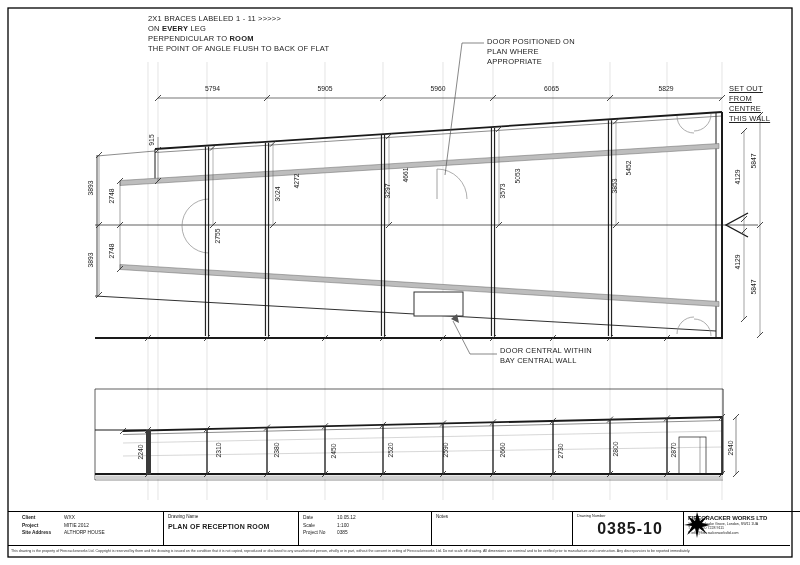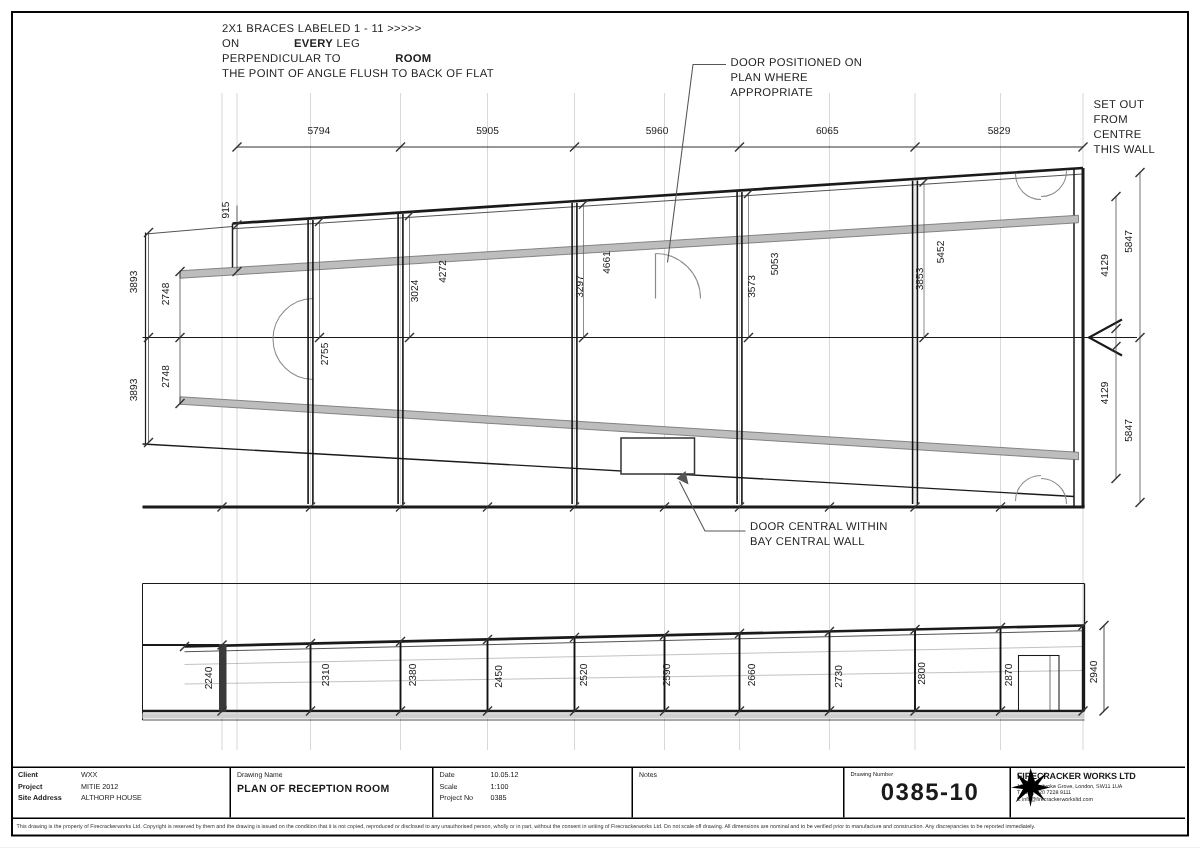--- a/index.html
+++ b/index.html
@@ -3,36 +3,36 @@
 <meta charset="utf-8">
 <style>
   html,body{margin:0;padding:0;background:#e8e8e8;}
   .page{position:relative;width:800px;height:565px;background:#ffffff;overflow:hidden;
         font-family:"Liberation Sans",sans-serif;color:#1a1a1a;}
   svg{position:absolute;left:0;top:0;}
   .layer{position:absolute;left:0;top:0;width:800px;height:565px;pointer-events:none;}
   .note{position:absolute;font-size:7.5px;line-height:10px;letter-spacing:.2px;color:#222;white-space:nowrap;}
   .hdim{position:absolute;font-size:6.8px;color:#222;white-space:nowrap;transform:translate(-50%,-50%);}
   .vdim{position:absolute;font-size:6.8px;color:#222;white-space:nowrap;transform:translate(-50%,-50%) rotate(-90deg);}
-  .tb{position:absolute;left:8px;top:511px;width:782px;height:33px;border-top:1.2px solid #000;display:flex;}
+  .tb{position:absolute;left:8px;top:511px;width:782px;height:33px;border-top:1.2px solid #000;display:flex;padding-left:10px;}
   .tb .sec{height:100%;box-sizing:border-box;padding:2px 0 0 4px;border-left:1px solid #000;position:relative;}
   .tb .sec:first-child{border-left:none;}
   .row{display:flex;line-height:7.5px;}
   .lbl{font-weight:bold;font-size:4.8px;width:42px;flex:none;}
   .val{font-size:4.8px;}
   .s3 .lbl{width:34px;}
   .tinylbl{font-size:4.6px;font-weight:bold;}
   .dwgname{font-size:7px;font-weight:bold;margin-top:4px;letter-spacing:.2px;}
   .dwgnum{font-size:16px;font-weight:bold;text-align:center;margin-top:2px;letter-spacing:1px;}
   .company{font-size:6px;font-weight:bold;line-height:7px;letter-spacing:-.1px;}
   .addr{font-size:3.6px;line-height:4.4px;color:#222;}
   .disclaimer{position:absolute;left:8px;top:545px;width:782px;height:11px;border-top:1px solid #000;
       font-size:3.6px;line-height:10px;white-space:nowrap;overflow:hidden;padding-left:3px;box-sizing:border-box;color:#333;}
   .logo-wrap{display:flex;align-items:center;gap:3px;margin-top:1px;}
-  b.inb{font-weight:bold;margin-left:34px;}
+  b.inb{font-weight:bold;}
 </style>
 </head>
 <body>
 
 <div class="page">
 
   <svg id="draw" width="800" height="565" viewBox="0 0 800 565">
     <g id="g-grid">
         <line x1="148" y1="62" x2="148" y2="500" stroke="#d9d9d9" stroke-width="0.7"></line>
         <line x1="158" y1="62" x2="158" y2="500" stroke="#d9d9d9" stroke-width="0.7"></line>
@@ -214,21 +214,21 @@
     <div><span>PERPENDICULAR TO </span><b class="inb">ROOM</b></div>
     <div>THE POINT OF ANGLE FLUSH TO BACK OF FLAT</div>
   </div>
 
   <div class="note" style="left:487px;top:37px;">
     <div>DOOR POSITIONED ON</div>
     <div>PLAN WHERE</div>
     <div>APPROPRIATE</div>
   </div>
 
-  <div class="note" style="left:729px;top:65px;">
+  <div class="note" style="left:729px;top:84px;text-decoration:underline;">
     <div>SET OUT</div>
     <div>FROM</div>
     <div>CENTRE</div>
     <div>THIS WALL</div>
   </div>
 
   <div class="note" style="left:500px;top:346px;">
     <div>DOOR CENTRAL WITHIN</div>
     <div>BAY CENTRAL WALL</div>
   </div>

